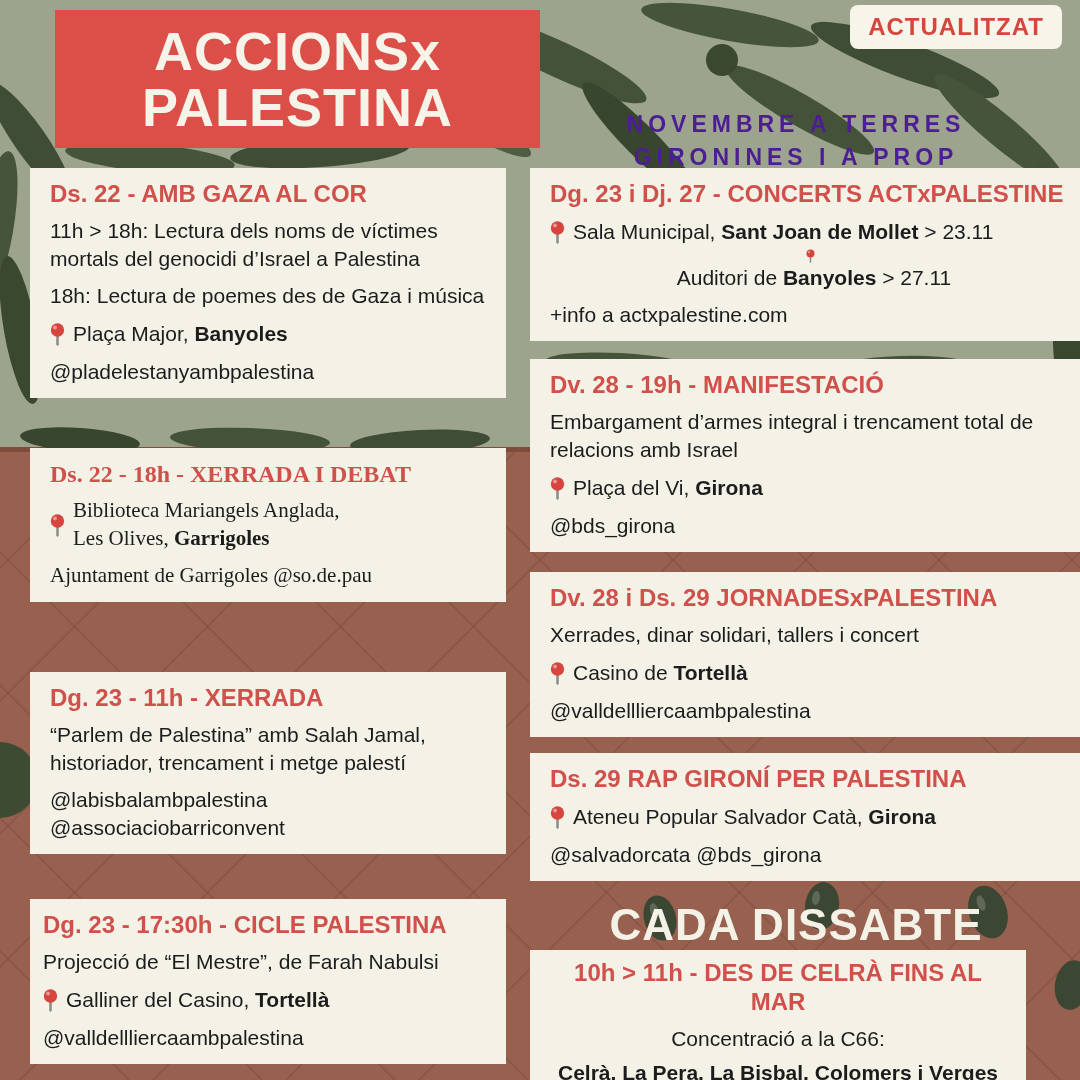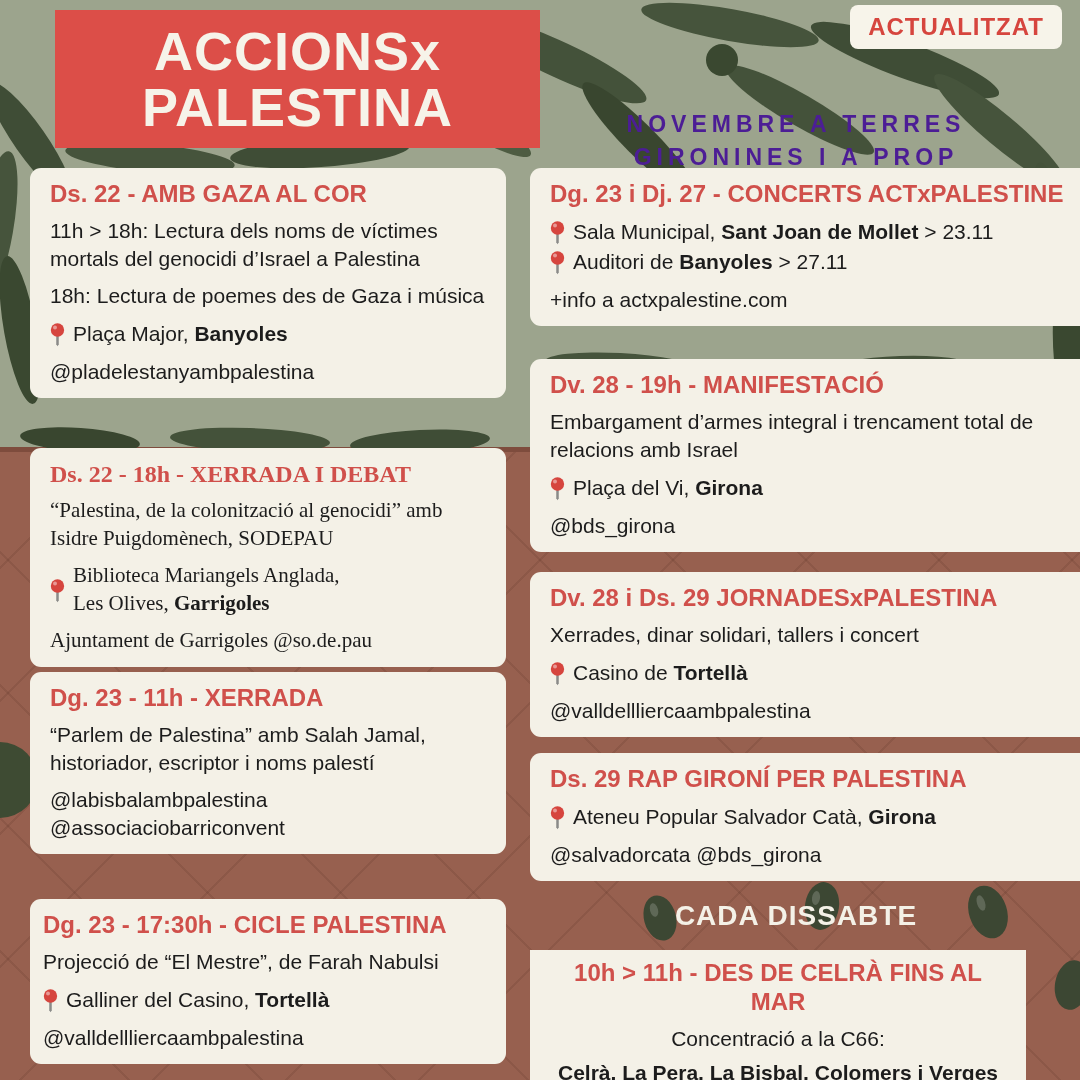--- a/index.html
+++ b/index.html
@@ -29,37 +29,37 @@
     position:absolute;right:18px;top:5px;background:#F7F4EA;border-radius:8px;
     padding:8px 18px;color:#D6453E;font-weight:bold;font-size:24px;letter-spacing:1px;
   }
   .subtitle{
     position:absolute;left:530px;top:72px;width:532px;text-align:center;
     color:#4c1d95;font-weight:bold;font-size:23px;letter-spacing:5px;line-height:1.45;margin-top:36px;
   }
   
   .card{
     position:absolute;background:#F4F1E7;box-sizing:border-box;
-    padding:12px 20px;color:#1C1C1C;border-radius:11px;
+    padding:12px 20px;color:#1C1C1C;
   }
   .card-l{left:30px;width:476px;}
   .card-r{left:530px;width:568px;}
   .card h2{
     margin:0;font-size:24px;line-height:1.18;font-weight:bold;color:#D0504B;letter-spacing:0px;
   }
   .card p{margin:9px 0 0 0;font-size:21px;line-height:1.33;}
   .card p.loc{display:flex;align-items:center;}
-  .card p.loc.tight{margin-top:0;}
+  .card p.loc.tight{margin-top:0;flex-direction:column;}
   .pin{flex:0 0 15px;margin:2px 8px 0 0;}
   .loc-text{flex:1;}
   b,strong{font-weight:bold;}
   
   .banner{
     position:absolute;left:530px;top:900px;width:532px;text-align:center;
-    color:#F4F1E7;font-weight:bold;font-size:28px;letter-spacing:1px;
+    color:#F4F1E7;font-weight:bold;font-size:44px;letter-spacing:1px;
   }
   .bottom-card{
     position:absolute;left:530px;top:950px;width:496px;box-sizing:border-box;
     background:#F4F1E7;padding:9px 14px;text-align:center;color:#1C1C1C;
   }
   .bottom-card .bc-title{color:#D0504B;font-weight:bold;font-size:24px;line-height:1.2;margin:0;}
   .bottom-card .bc-line1{font-size:21px;margin:8px 0 0 0;line-height:1.3;}
   .bottom-card .bc-line2{font-size:21px;font-weight:bold;margin:7px 0 2px 0;line-height:1.3;}
 </style>
 </head>
@@ -130,34 +130,33 @@
             <path d="M7.5,15 h3 v11 l-1.5,2.5 l-1.5,-2.5 z" fill="#8a8a88"></path>
             <circle cx="9" cy="9" r="8" fill="#D6453E"></circle>
             <circle cx="6" cy="6" r="2.4" fill="rgba(255,255,255,0.45)"></circle>
           </svg>
           <span class="loc-text"><span>Plaça Major, </span><strong>Banyoles</strong></span>
         </p>
         <p><span>@pladelestanyambpalestina</span></p>
       </article>
       <article class="card card-l" style="top: 448px; font-family: Liberation Serif, serif;">
         <h2>Ds. 22 - 18h - XERRADA I DEBAT</h2>
-        <p><span>“Palestina, de la colonització al genocidi” amb Isidre Puigdomènech, SODEPAU</span></p>
         <p class="loc">
           <svg class="pin" width="15" height="28" viewBox="0 0 18 30">
             <path d="M7.5,15 h3 v11 l-1.5,2.5 l-1.5,-2.5 z" fill="#8a8a88"></path>
             <circle cx="9" cy="9" r="8" fill="#D6453E"></circle>
             <circle cx="6" cy="6" r="2.4" fill="rgba(255,255,255,0.45)"></circle>
           </svg>
           <span class="loc-text"><span>Biblioteca Mariangels Anglada,</span><br><span>Les Olives, </span><strong>Garrigoles</strong></span>
         </p>
         <p><span>Ajuntament de Garrigoles @so.de.pau</span></p>
       </article>
       <article class="card card-l" style="top: 672px;">
         <h2>Dg. 23 - 11h - XERRADA</h2>
-        <p><span>“Parlem de Palestina” amb Salah Jamal, historiador, escriptor i noms palestí</span></p>
+        <p><span>“Parlem de Palestina” amb Salah Jamal, historiador, trencament i metge palestí</span></p>
         <p><span>@labisbalambpalestina</span><br><span>@associaciobarriconvent</span></p>
       </article>
       <article class="card card-l" style="top: 899px; padding-left: 13px;">
         <h2>Dg. 23 - 17:30h - CICLE PALESTINA</h2>
         <p><span>Projecció de “El Mestre”, de Farah Nabulsi</span></p>
         <p class="loc">
           <svg class="pin" width="15" height="28" viewBox="0 0 18 30">
             <path d="M7.5,15 h3 v11 l-1.5,2.5 l-1.5,-2.5 z" fill="#8a8a88"></path>
             <circle cx="9" cy="9" r="8" fill="#D6453E"></circle>
             <circle cx="6" cy="6" r="2.4" fill="rgba(255,255,255,0.45)"></circle>

